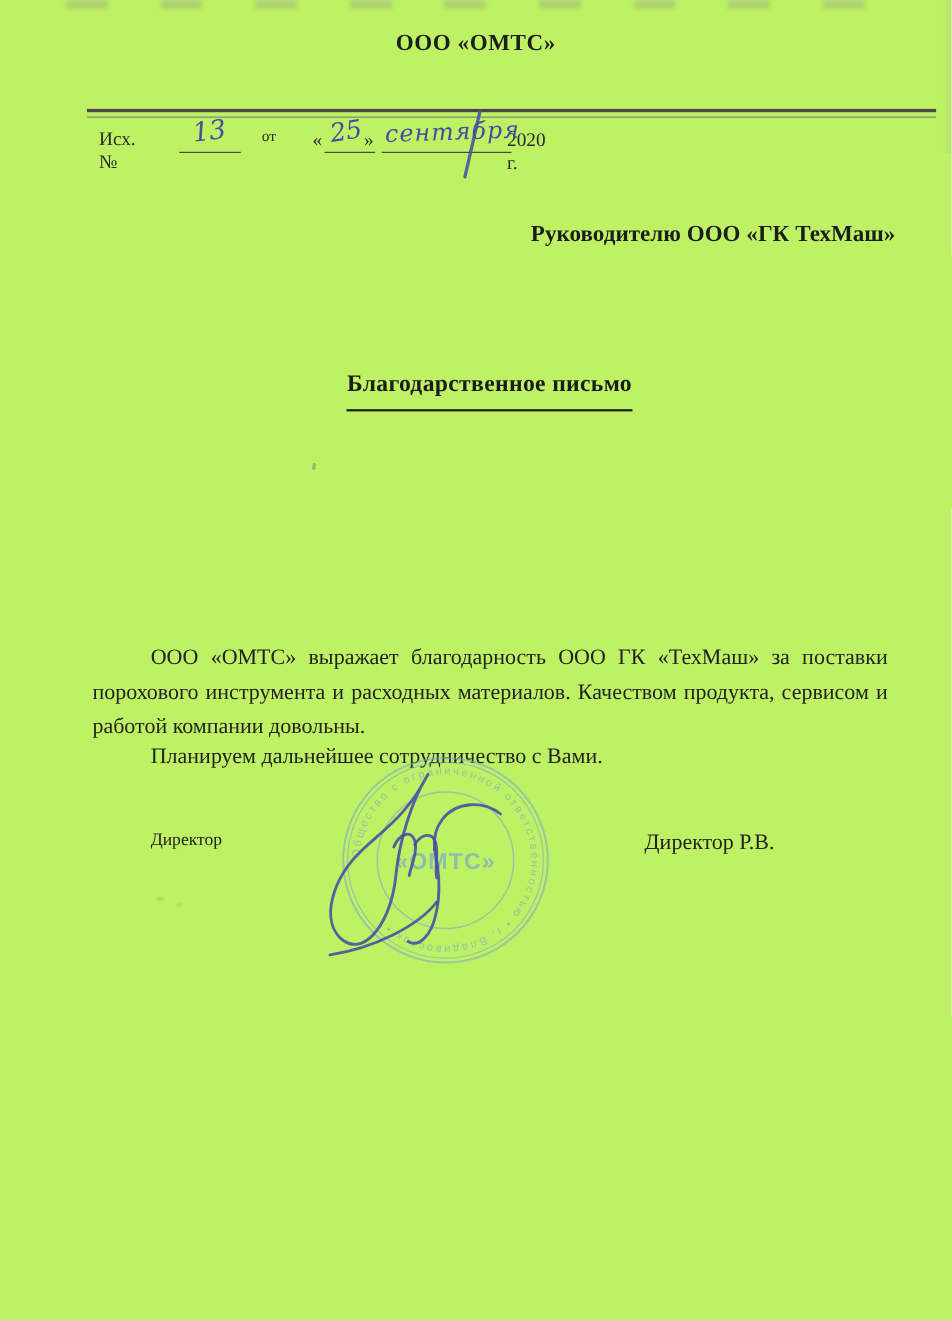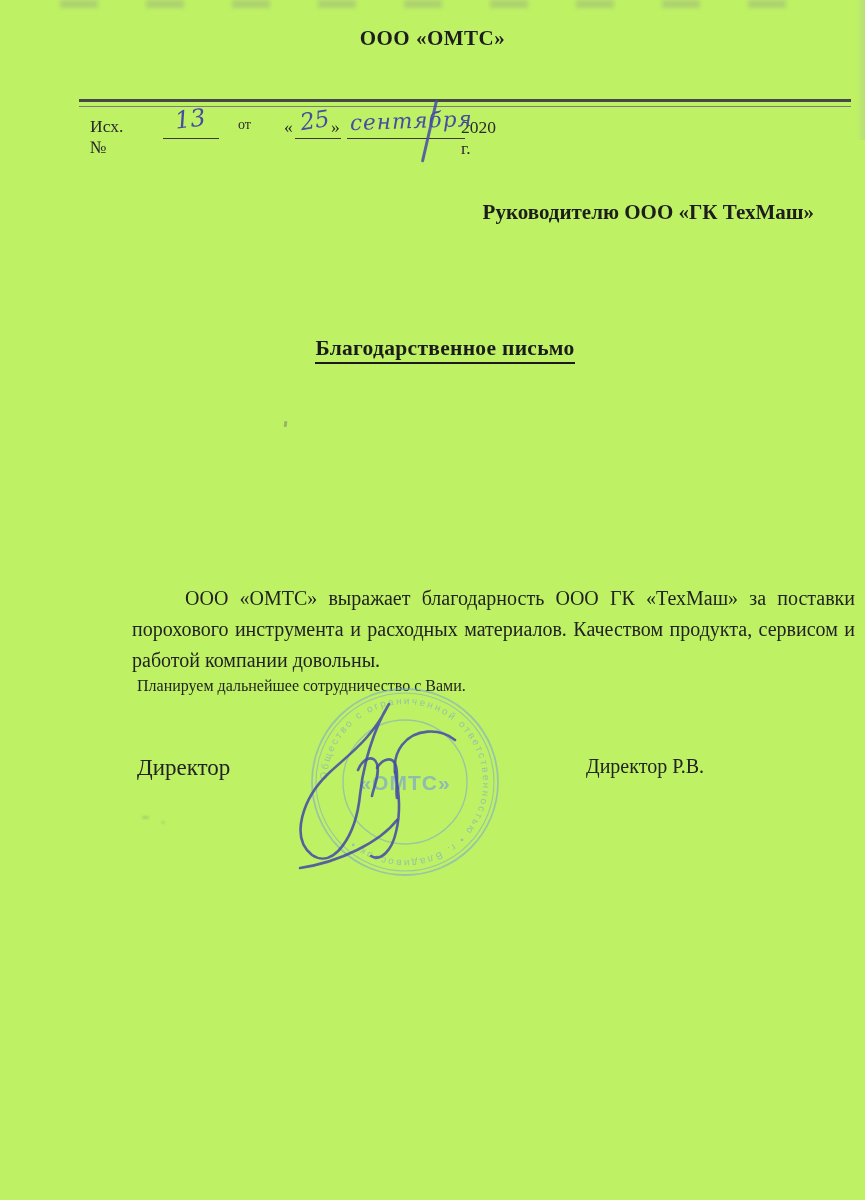--- a/index.html
+++ b/index.html
@@ -51,38 +51,38 @@
   .ref-year{position:absolute;top:117px;left:461px;font-size:17.5px;color:#2a2a2a;}
 
   
   .recipient{
     position:absolute;top:200px;left:0;width:802px;
     text-align:right;font-weight:bold;font-size:21px;color:#1d1d1d;margin-left:12px;
   }
   .doc-title-wrap{position:absolute;top:336px;left:25px;width:840px;text-align:center;}
   .doc-title{
     display:inline-block;font-weight:bold;font-size:21.5px;color:#1b1b1b;
-    border-bottom:2.2px solid #1b1b1b;padding-bottom:1px;letter-spacing:.3px;
+    border-bottom:2.2px solid #1b1b1b;padding-bottom:11px;letter-spacing:.3px;
   }
 
   
   .salutation{
     position:absolute;top:498px;left:138px;font-size:20px;color:#222;white-space:pre-wrap;
   }
   .para1{
     position:absolute;top:583px;left:84px;width:723px;
-    font-size:20px;line-height:31px;text-align:justify;text-indent:53px;color:#222;margin-left:48px;
+    font-size:20px;line-height:31px;text-align:justify;text-indent:53px;color:#222;
   }
   .para2{
     position:absolute;top:677px;left:84px;width:723px;
-    font-size:16px;color:#222;text-indent:53px;
+    font-size:20px;color:#222;text-indent:53px;
   }
 
   
-  .sig-position{position:absolute;top:755px;left:137px;font-size:23px;color:#222;}
+  .sig-position{position:absolute;top:755px;left:137px;font-size:16px;color:#222;}
   .sig-name{position:absolute;top:755px;left:586px;font-size:20px;color:#222;}
 
   .stamp-svg{position:absolute;top:682px;left:303px;filter:blur(.4px);}
   .stamp-circle{fill:none;stroke:rgba(122,163,214,.55);}
   .stamp-ring-text{
     font-family:"Liberation Sans",sans-serif;font-size:10px;letter-spacing:2.2px;
     fill:rgba(122,163,214,.6);
   }
   .stamp-center-text{
     font-family:"Liberation Sans",sans-serif;font-size:21px;font-weight:bold;letter-spacing:1px;

